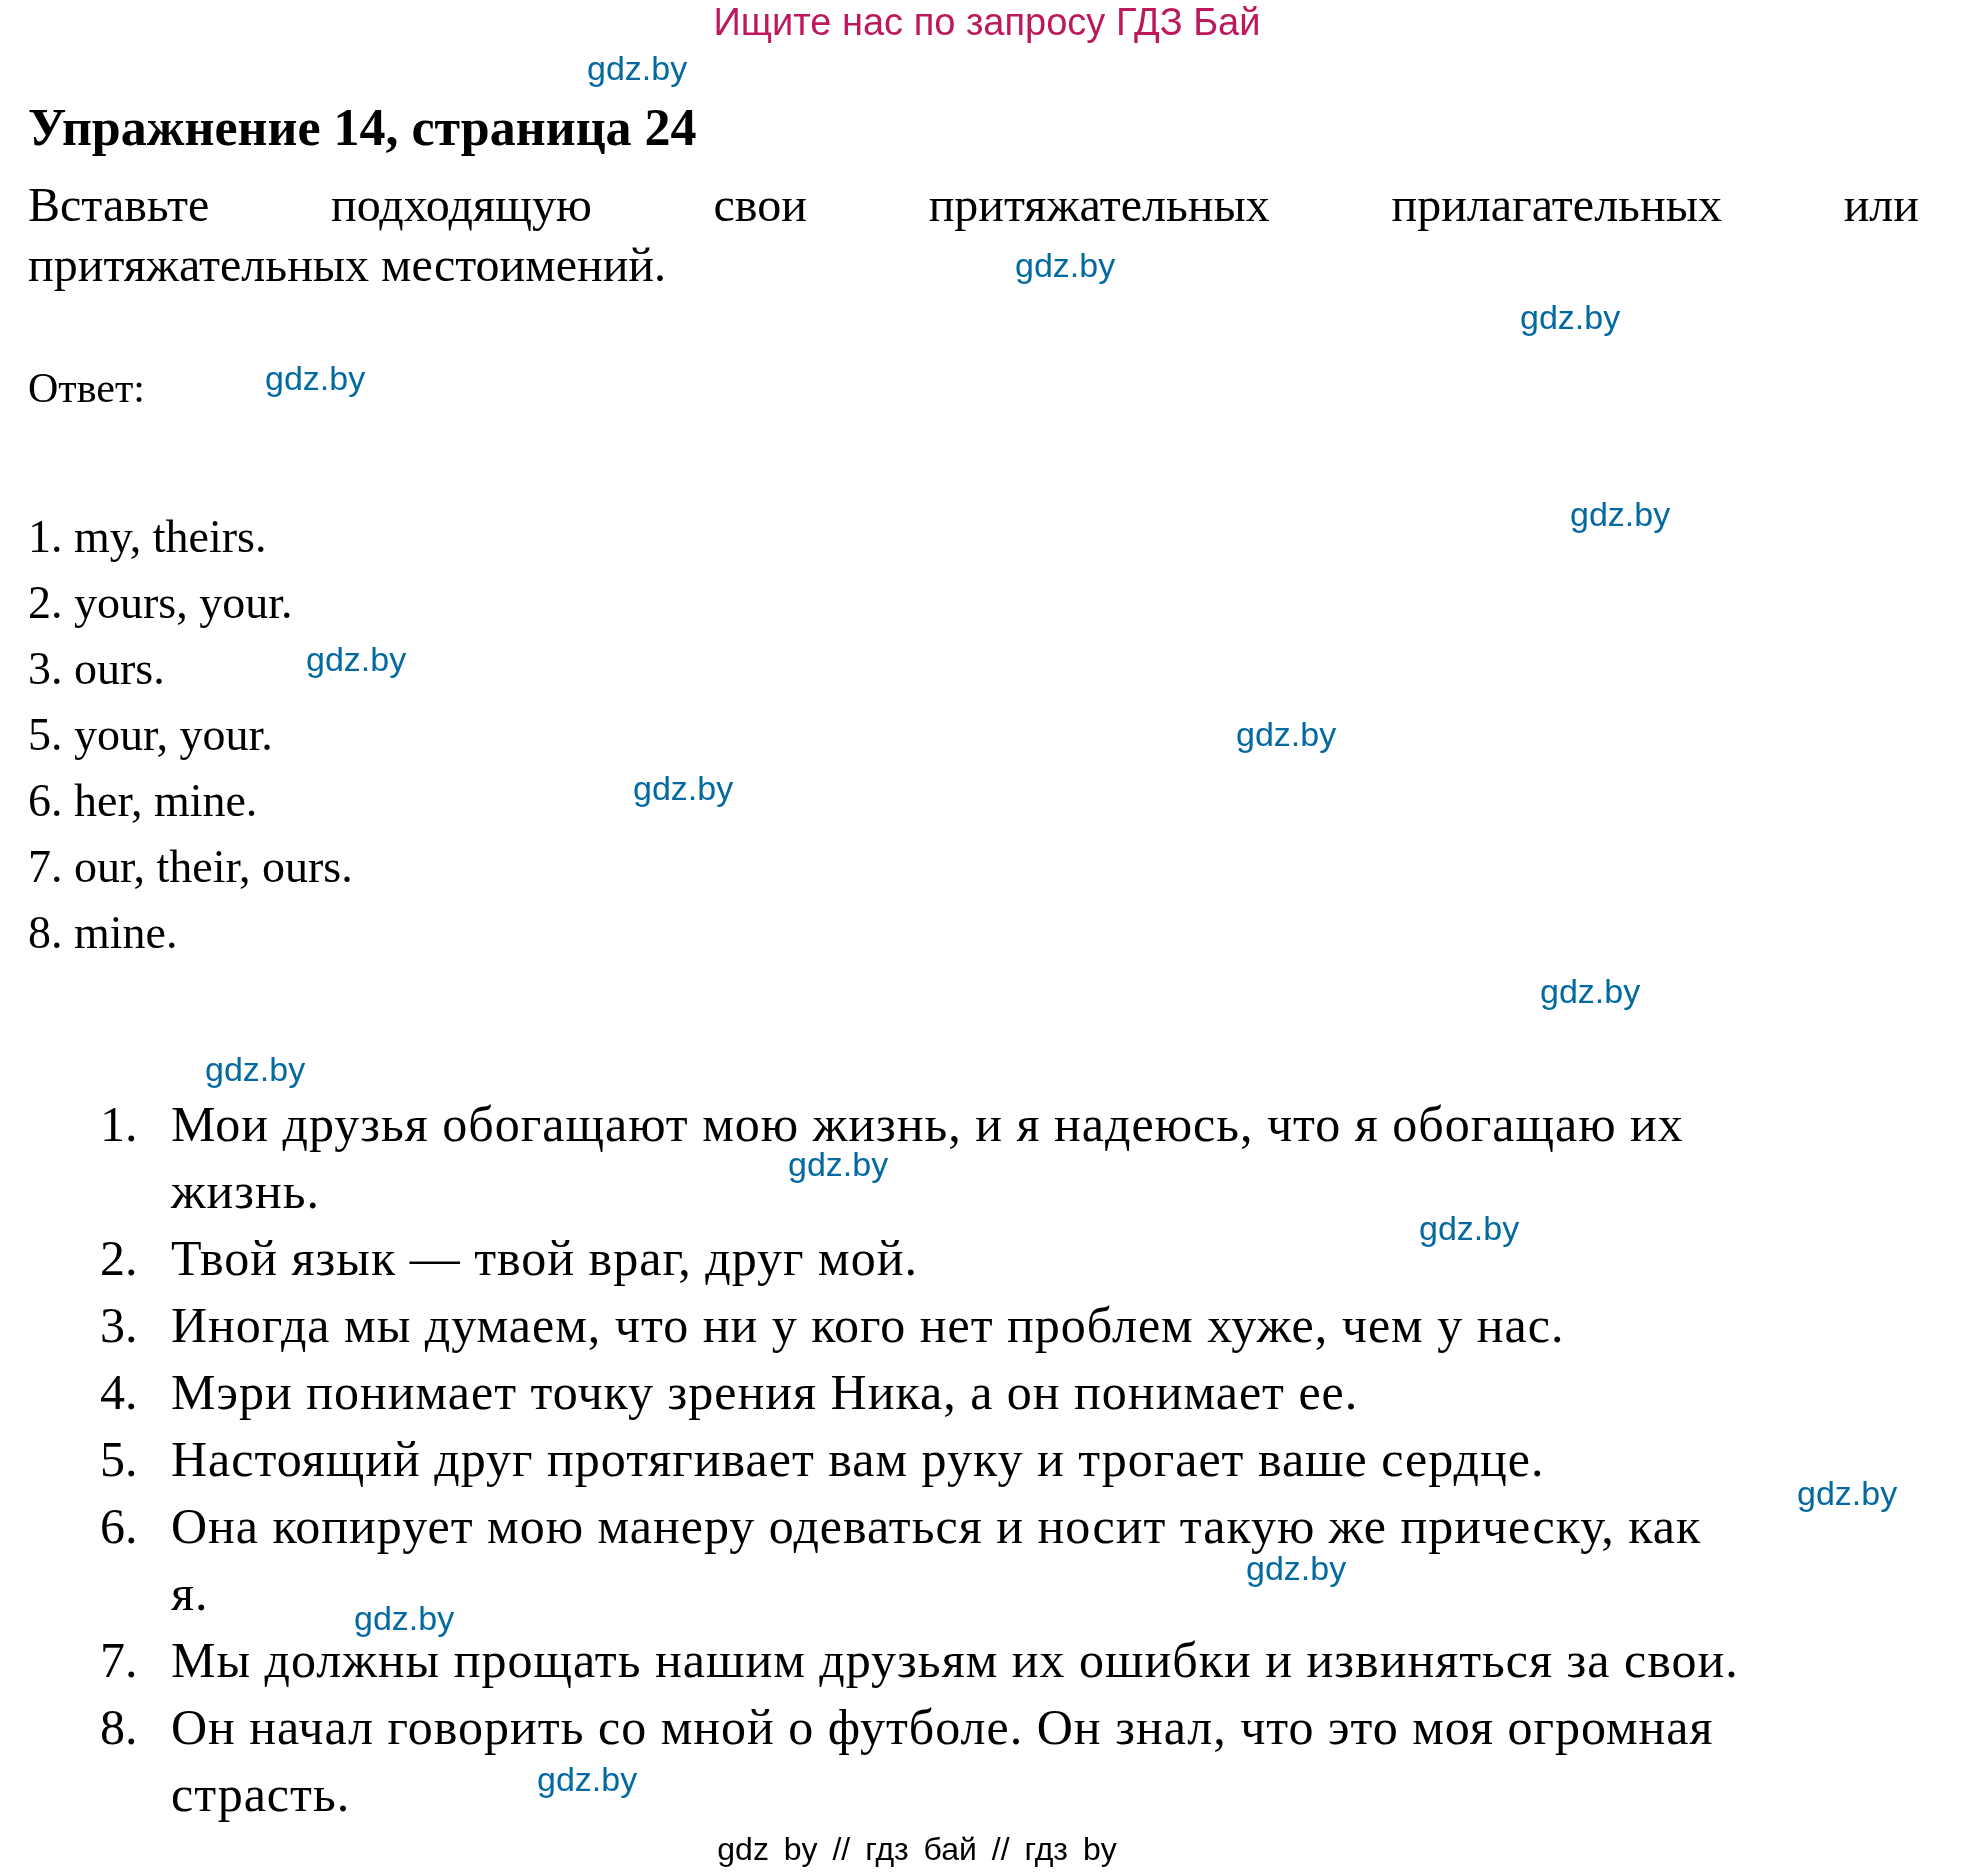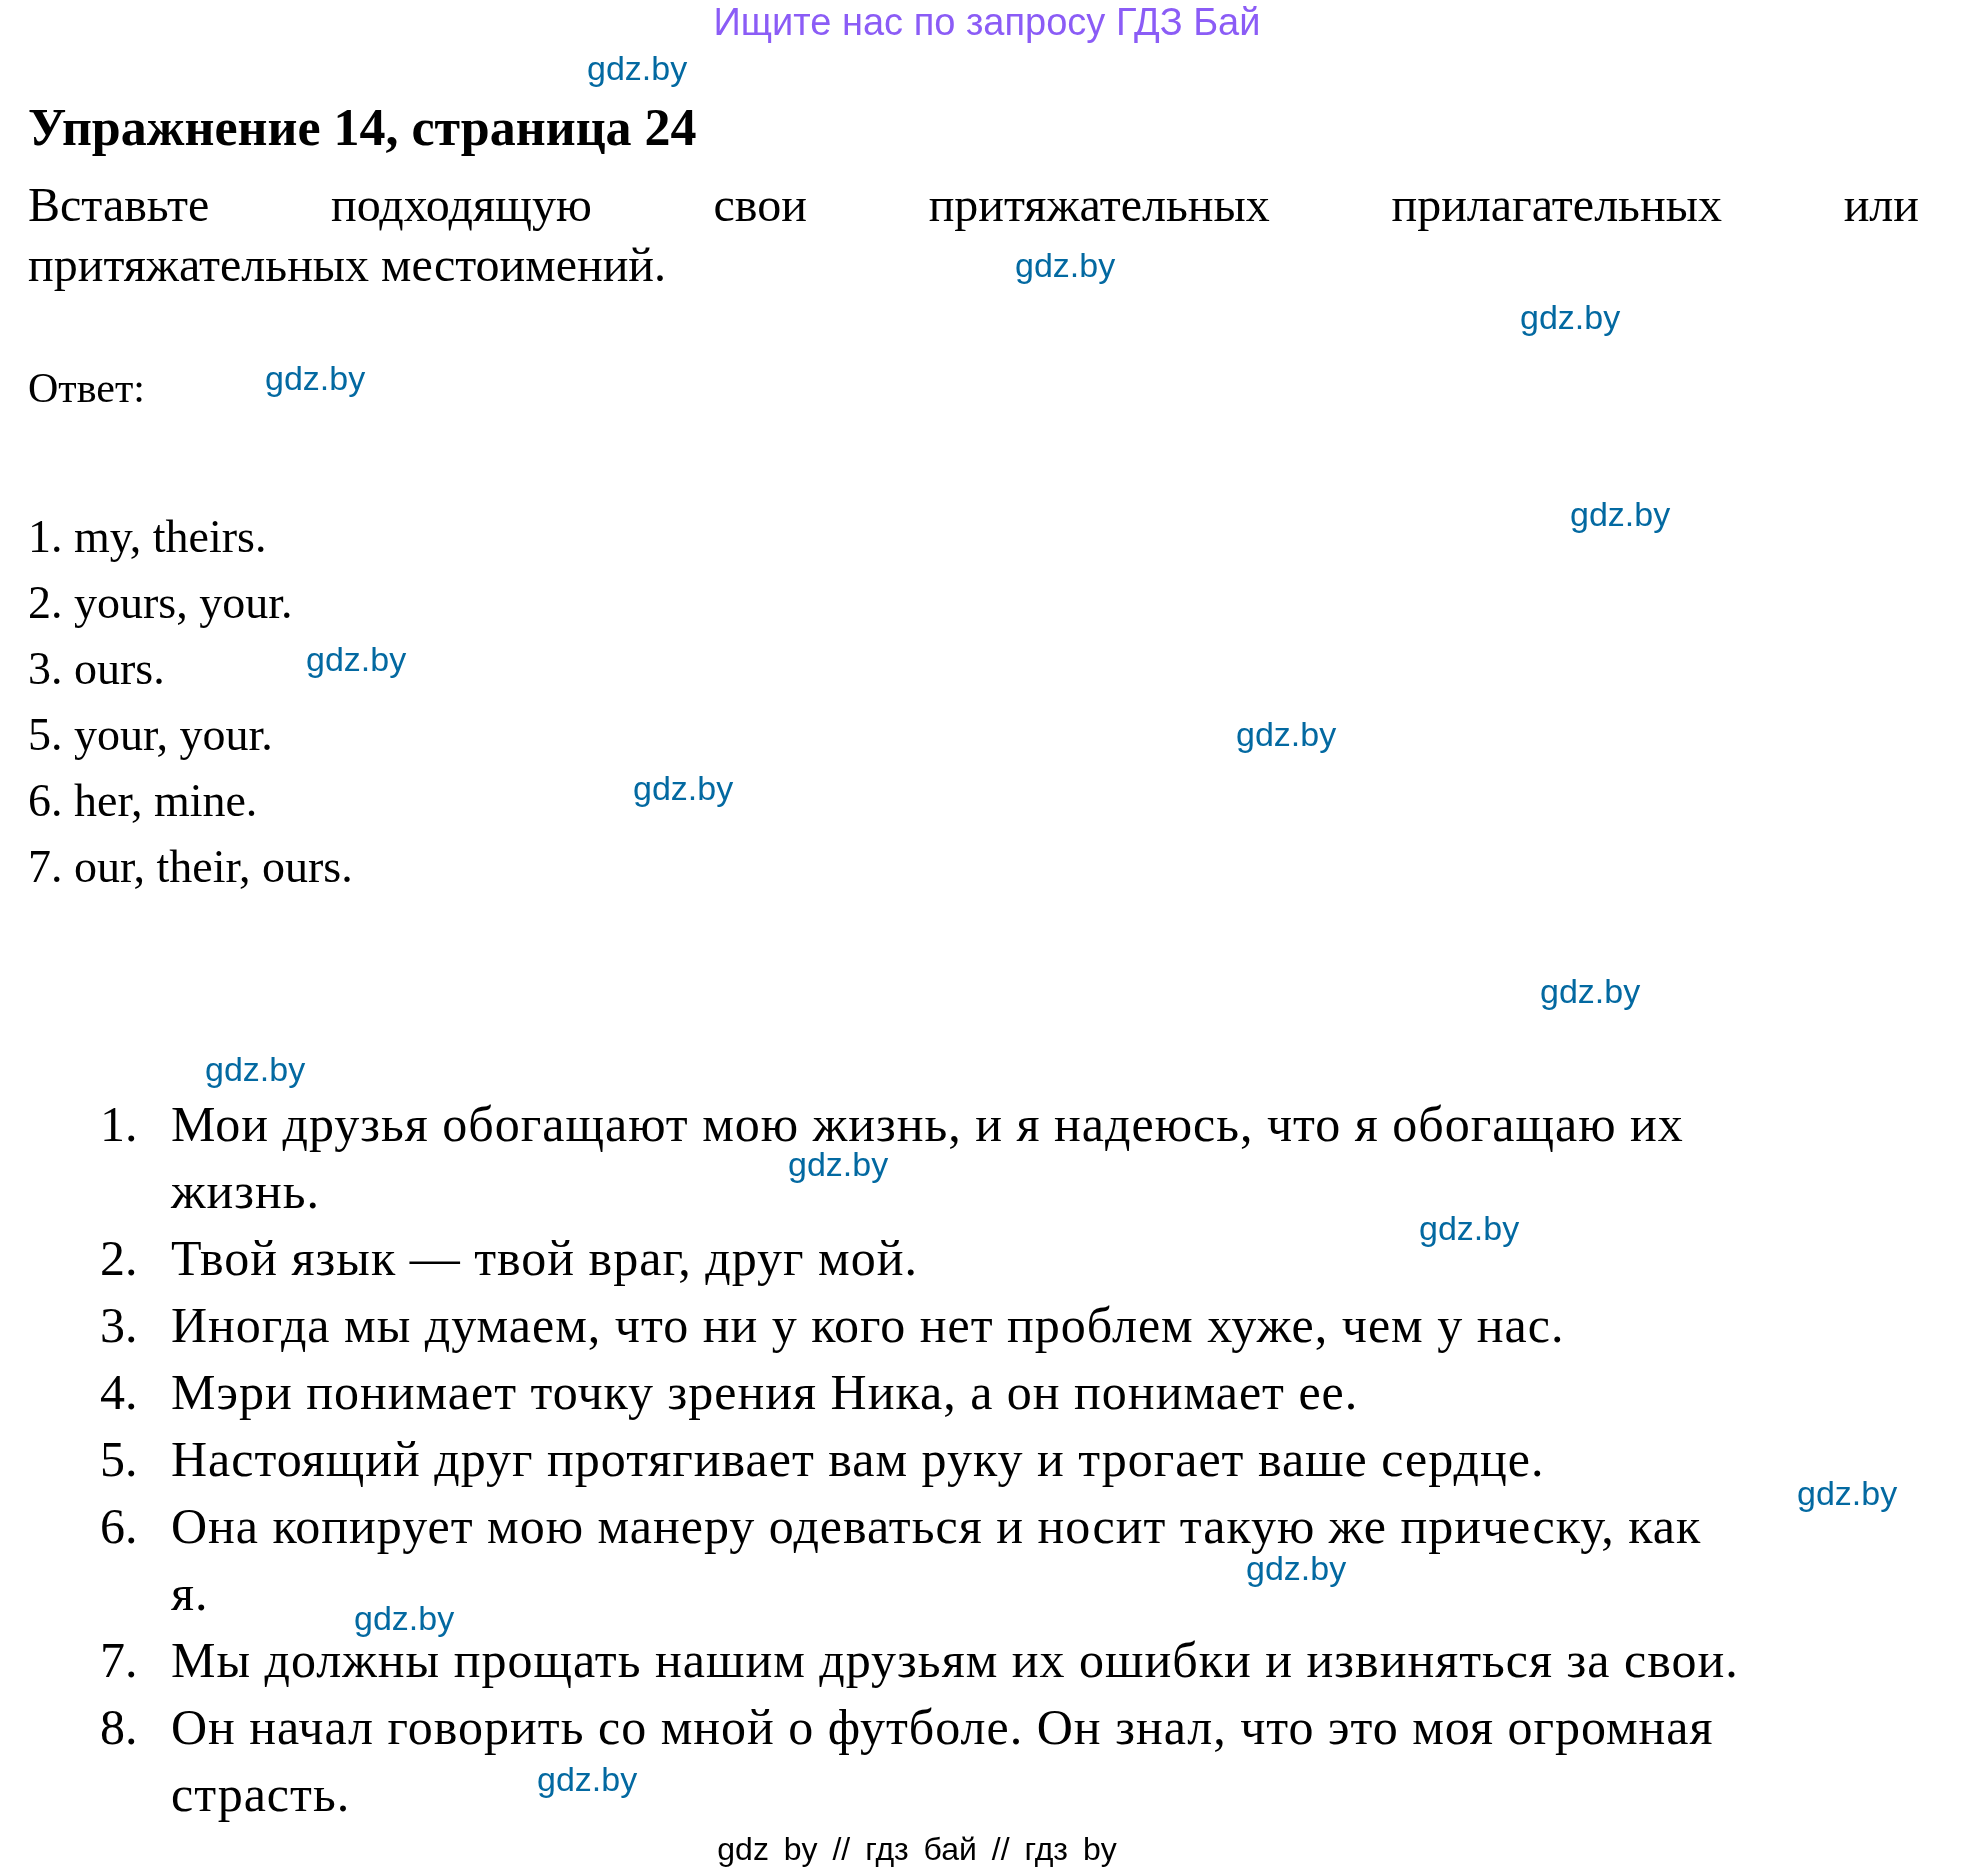--- a/index.html
+++ b/index.html
@@ -10,21 +10,21 @@
     font-family: "Liberation Serif", serif;
     color: #000000;
     overflow: hidden;
   }
 
   .banner {
     position: absolute; top: 2px; left: 0; width: 1974px;
     text-align: center;
     font-family: "Liberation Sans", sans-serif;
     font-size: 38px; line-height: 40px;
-    color: #8b5cf6;
+    color: #be185d;
     white-space: nowrap;
   }
 
   .wm {
     position: absolute;
     font-family: "Liberation Sans", sans-serif;
     font-size: 34px; line-height: 36px;
     color: #0369a1;
     white-space: nowrap;
   }
@@ -109,20 +109,21 @@
 
 <div class="answer-label">Ответ:</div>
 
 <div class="eng-list">
   <div>1. my, theirs.</div>
   <div>2. yours, your.</div>
   <div>3. ours.</div>
   <div>5. your, your.</div>
   <div>6. her, mine.</div>
   <div>7. our, their, ours.</div>
+  <div>8. mine.</div>
 </div>
 
 <div class="rus-list">
   <div class="rus-item">
     <span class="rus-num">1.</span>
     <div class="rus-line">Мои друзья обогащают мою жизнь, и я надеюсь, что я обогащаю их</div>
     <div class="rus-line">жизнь.</div>
   </div>
   <div class="rus-item">
     <span class="rus-num">2.</span>

